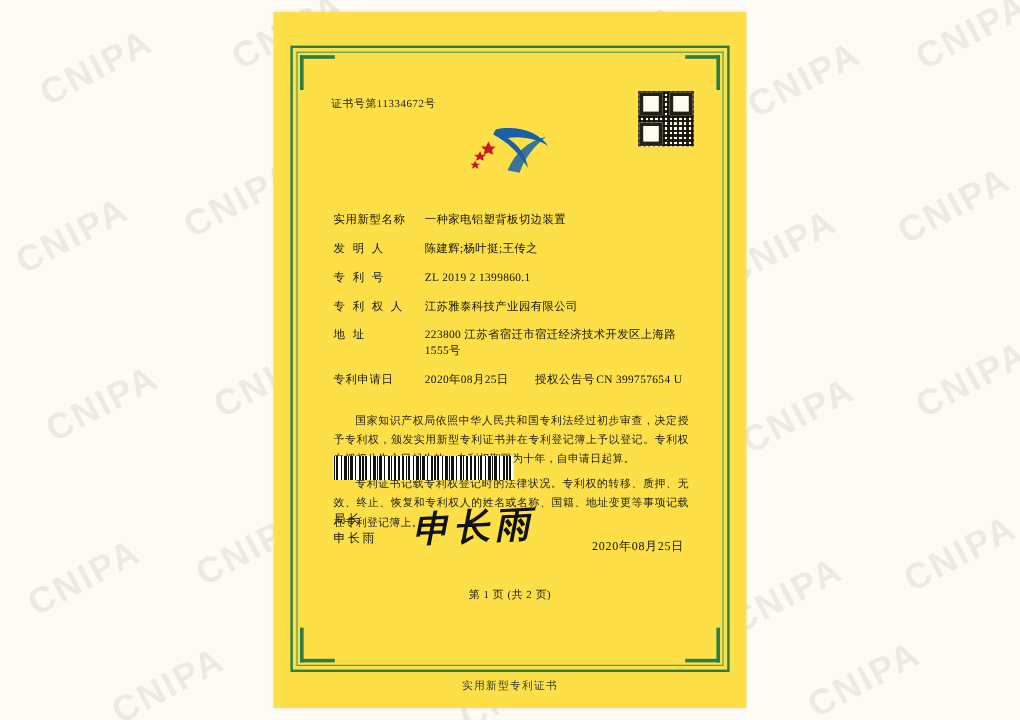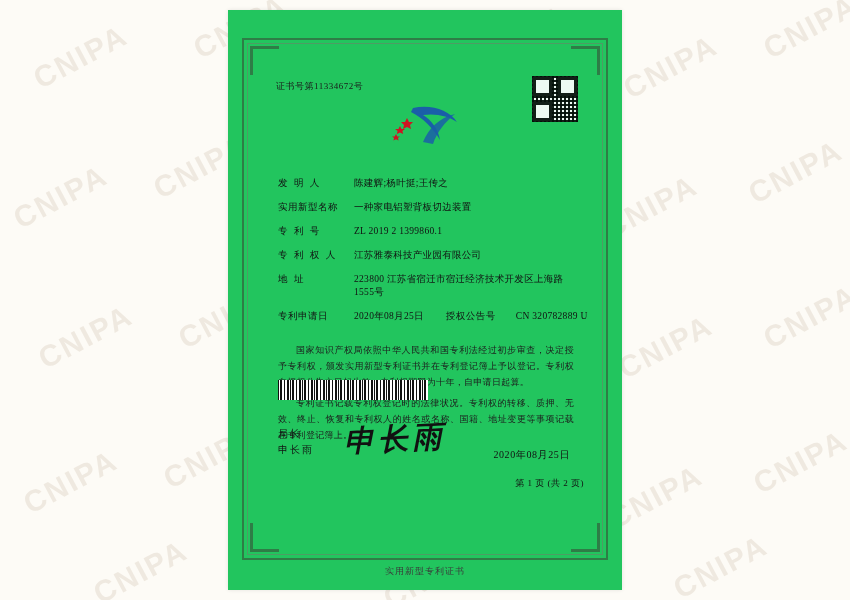--- a/index.html
+++ b/index.html
@@ -39,21 +39,21 @@
     white-space: nowrap;
   }
 
   
   .sheet {
     position: absolute;
     left: 228px;
     top: 10px;
     width: 394px;
     height: 580px;
-    background: #22c55e;
+    background: #fde047;
     box-shadow: 0 0 4px rgba(0,0,0,0.10);
   }
   .border-outer {
     position: absolute;
     left: 14px;
     top: 28px;
     right: 14px;
     bottom: 30px;
     border: 2px solid #2e7d46;
   }
@@ -166,21 +166,21 @@
   .f-value {
     flex: 1;
     letter-spacing: 0.3px;
   }
   .field-row.double .f-value {
     flex: 0 0 auto;
     margin-right: 22px;
   }
   .f-label2 {
     flex: 0 0 auto;
-    margin-right: 20px;
+    margin-right: 1px;
     letter-spacing: 0.5px;
   }
 
   .paragraphs {
     margin-top: 20px;
     padding-left: 12px;
     padding-right: 10px;
   }
   .para {
     font-size: 9px;
@@ -232,22 +232,22 @@
     bottom: 56px;
     font-size: 10px;
     color: #111;
     letter-spacing: 0.6px;
   }
 
   .page-no {
     position: absolute;
     left: 0;
     right: 0;
-    bottom: 28px;
-    text-align: right;
+    bottom: 16px;
+    text-align: center;
     font-size: 9px;
     color: #111;
     letter-spacing: 0.5px;
   }
 
   .footer-note {
     position: absolute;
     left: 0;
     right: 0;
     bottom: 12px;
@@ -314,44 +314,44 @@
             <path d="M40 40 C 46 26, 56 16, 72 12 C 62 20, 54 30, 50 42 Z" fill="#1a5fa8" opacity="0.85"></path>
             <path d="M24 16 L26 20 L30 20 L27 23 L28 27 L24 25 L20 27 L21 23 L18 20 L22 20 Z" fill="#cf1322"></path>
             <path d="M17 24 L18.6 27 L22 27 L19.4 29 L20.2 32 L17 30.4 L13.8 32 L14.6 29 L12 27 L15.4 27 Z" fill="#cf1322"></path>
             <path d="M13 32 L14.3 34.4 L17 34.4 L14.9 36 L15.6 38.6 L13 37.2 L10.4 38.6 L11.1 36 L9 34.4 L11.7 34.4 Z" fill="#cf1322"></path>
           </svg>
         </div>
 
 
         <div class="fields">
           <div class="field-row">
+            <span class="f-label wide">实用新型名称</span>
+            <span class="f-value">一种家电铝塑背板切边装置</span>
+          </div>
+          <div class="field-row">
             <span class="f-label">发 明 人</span>
             <span class="f-value">陈建辉;杨叶挺;王传之</span>
-          </div>
-          <div class="field-row">
-            <span class="f-label wide">实用新型名称</span>
-            <span class="f-value">一种家电铝塑背板切边装置</span>
           </div>
           <div class="field-row">
             <span class="f-label">专 利 号</span>
             <span class="f-value">ZL 2019 2 1399860.1</span>
           </div>
           <div class="field-row">
             <span class="f-label">专 利 权 人</span>
             <span class="f-value">江苏雅泰科技产业园有限公司</span>
           </div>
           <div class="field-row">
             <span class="f-label">地 址</span>
             <span class="f-value">223800 江苏省宿迁市宿迁经济技术开发区上海路1555号</span>
           </div>
           <div class="field-row double">
             <span class="f-label wide">专利申请日</span>
             <span class="f-value">2020年08月25日</span>
             <span class="f-label2">授权公告号</span>
-            <span class="f-value">CN 320782889 U</span>
+            <span class="f-value">CN 399757654 U</span>
           </div>
         </div>
 
         <div class="paragraphs">
           <p class="para">国家知识产权局依照中华人民共和国专利法经过初步审查，决定授予专利权，颁发实用新型专利证书并在专利登记簿上予以登记。专利权自授权公告之日起生效。专利权期限为十年，自申请日起算。</p>
           <p class="para">专利证书记载专利权登记时的法律状况。专利权的转移、质押、无效、终止、恢复和专利权人的姓名或名称、国籍、地址变更等事项记载在专利登记簿上。</p>
         </div>
 
         <div class="barcode"></div>
 

